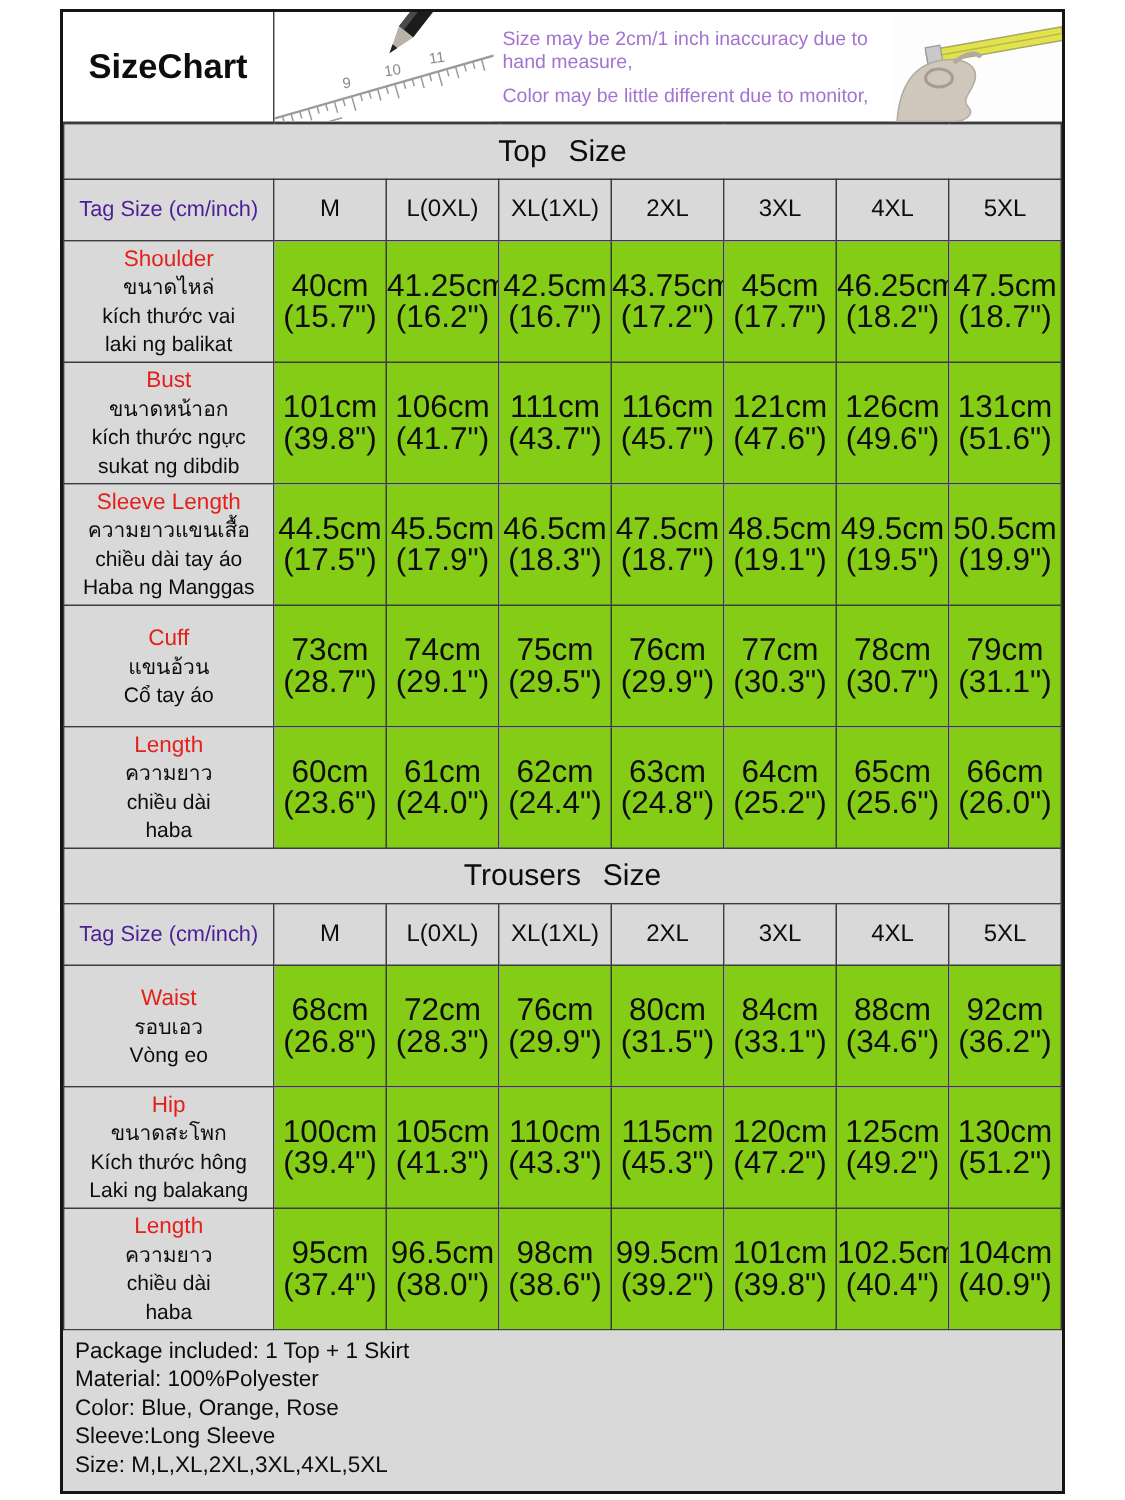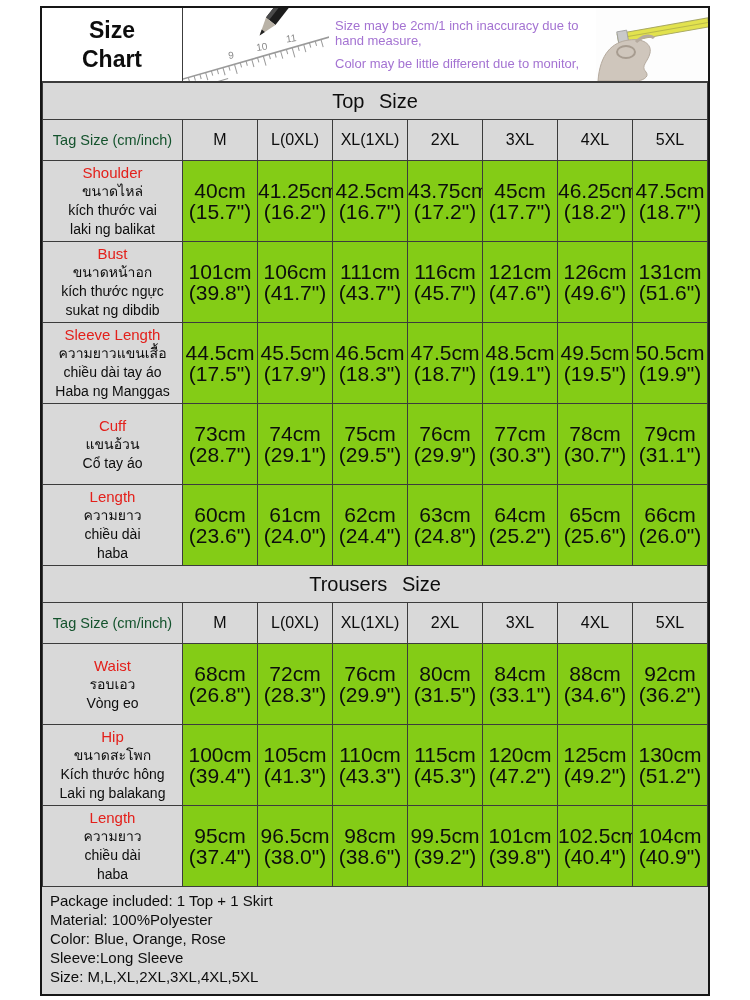--- a/index.html
+++ b/index.html
@@ -10,36 +10,36 @@
   }
   .chart{
     position:absolute;left:40px;top:6px;width:670px;height:990px;
     box-sizing:border-box;border:2px solid #161616;background:#fff;
     display:flex;flex-direction:column;
   }
   
   .header{display:flex;height:73px;border-bottom:1px solid #3c3c3c;flex:0 0 auto;}
   .title-cell{
     width:140px;flex:0 0 140px;border-right:1px solid #3c3c3c;
-    display:flex;flex-direction:column;justify-content:center;align-items:center;
+    display:flex;flex-direction:row;justify-content:center;align-items:center;
     font-weight:bold;font-size:23px;line-height:29px;color:#0d0d0d;
   }
   .header-art{flex:1;display:flex;align-items:stretch;overflow:hidden;}
   .pencil-wrap{width:146px;flex:0 0 146px;}
   .hand-wrap{width:112px;flex:0 0 112px;}
   .notes{
     flex:1;padding:6px 2px 6px 6px;color:#a473d2;font-size:13px;
     display:flex;flex-direction:column;justify-content:space-around;line-height:15px;
   }
   
   table{width:100%;border-collapse:collapse;table-layout:fixed;flex:0 0 auto;border-radius:19px;}
   td{border:1px solid #3c3c3c;text-align:center;vertical-align:middle;padding:0;overflow:hidden;}
   .band-cell{background:#d9d9d9;height:36px;font-size:20px;word-spacing:9px;color:#0d0d0d;}
   .tag-row td{background:#d9d9d9;height:40px;font-size:16px;color:#0d0d0d;}
-  td.tag-label{color:#14532d;font-size:14.5px;}
+  td.tag-label{color:#4c1d95;font-size:14.5px;}
   .label-cell{background:#d9d9d9;font-size:14px;line-height:19px;color:#0d0d0d;height:80px;}
   .row-name{color:#e3201b;font-size:15px;}
   .value-cell{background:#84cc16;font-size:21px;line-height:21px;color:#0d0d0d;height:80px;}
   
   .footer{
     background:#d9d9d9;flex:1;padding:4px 0 2px 8px;
     font-size:15px;line-height:19px;color:#0d0d0d;text-align:left;
   }
 </style>
 </head>

